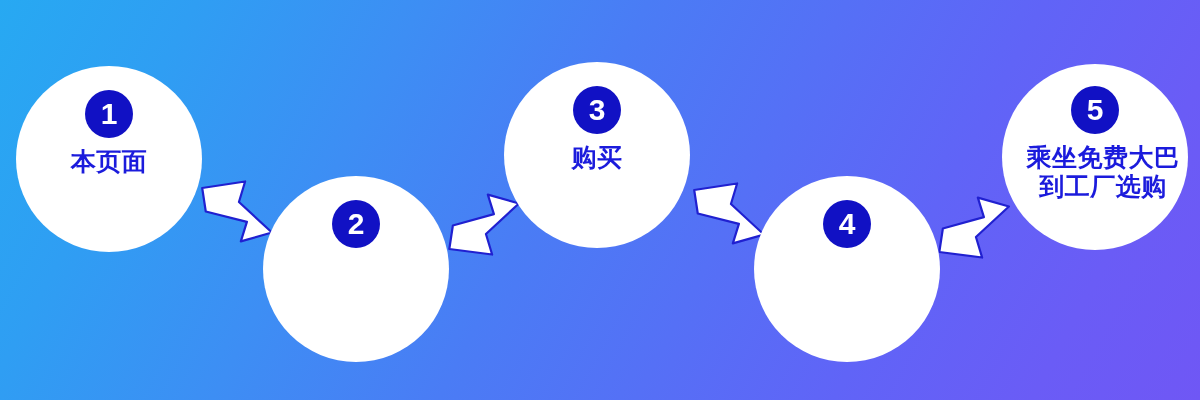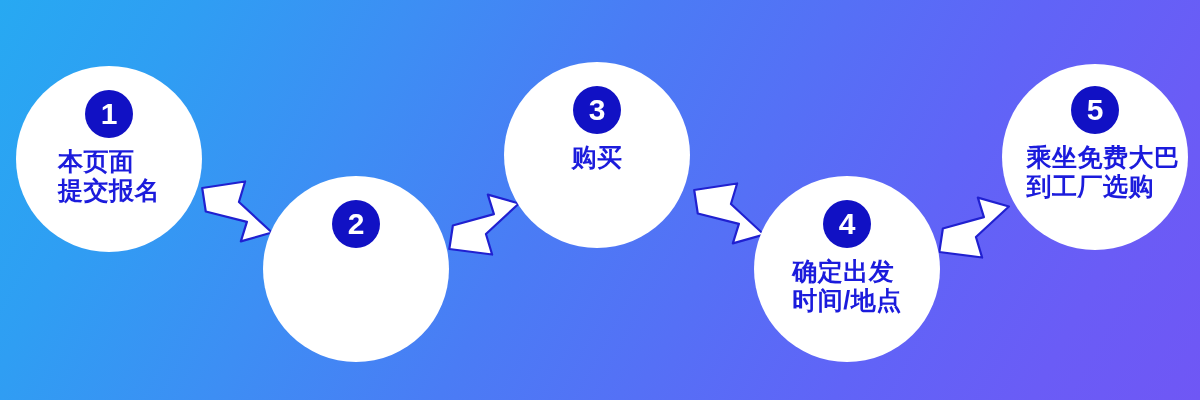--- a/index.html
+++ b/index.html
@@ -40,20 +40,21 @@
     display:flex;
     align-items:center;
     justify-content:center;
     font-weight:bold;
     line-height:1;
     flex:none;
   }
   .node .lines {
     color:#1b1bdc;
     font-weight:bold;
+    text-align:center;
     line-height:1.16;
     letter-spacing:0.5px;
     white-space:nowrap;
   }
   .node .lines span { display:block; }
 
   
   #node1 { left:16px;  top:66px;  width:186px; height:186px; padding-top:24px; }
   #node1 .badge { width:48px; height:48px; font-size:30px; }
   #node1 .lines { margin-top:9px; font-size:25px; }
@@ -87,21 +88,20 @@
 </style>
 </head>
 <body>
 
 <div id="flow">
 
   <div class="node" id="node1">
     <div class="badge">1</div>
     <div class="lines">
       <span>本页面</span>
-      <span>提交报名</span>
     </div>
   </div>
 
   <div class="arrow" id="arrow1" style="left:196px; top:178px;">
     <svg width="86" height="72" viewBox="0 0 86 72">
       <path d="M 4 14 L 46 3 L 42 24 L 78 51 L 48 63 L 52 43 L 10 37 Z" transform="rotate(6 43 33)" fill="#ffffff" stroke="#2020d0" stroke-width="2.2" stroke-linejoin="round"></path>
     </svg>
   </div>
 
   <div class="node" id="node2">
@@ -124,24 +124,20 @@
   </div>
 
   <div class="arrow" id="arrow3" style="left:688px; top:180px;">
     <svg width="86" height="72" viewBox="0 0 86 72">
       <path d="M 4 14 L 46 3 L 42 24 L 78 51 L 48 63 L 52 43 L 10 37 Z" transform="rotate(6 43 33)" fill="#ffffff" stroke="#2020d0" stroke-width="2.2" stroke-linejoin="round"></path>
     </svg>
   </div>
 
   <div class="node" id="node4">
     <div class="badge">4</div>
-    <div class="lines">
-      <span>确定出发</span>
-      <span>时间/地点</span>
-    </div>
   </div>
 
   <div class="arrow" id="arrow4" style="left:933px; top:188px;">
     <svg width="86" height="72" viewBox="0 0 86 72">
       <path d="M 4 60 L 46 70 L 42 49 L 78 22 L 48 10 L 52 30 L 10 37 Z" transform="rotate(-6 43 40)" fill="#ffffff" stroke="#2020d0" stroke-width="2.2" stroke-linejoin="round"></path>
     </svg>
   </div>
 
   <div class="node" id="node5">
     <div class="badge">5</div>

